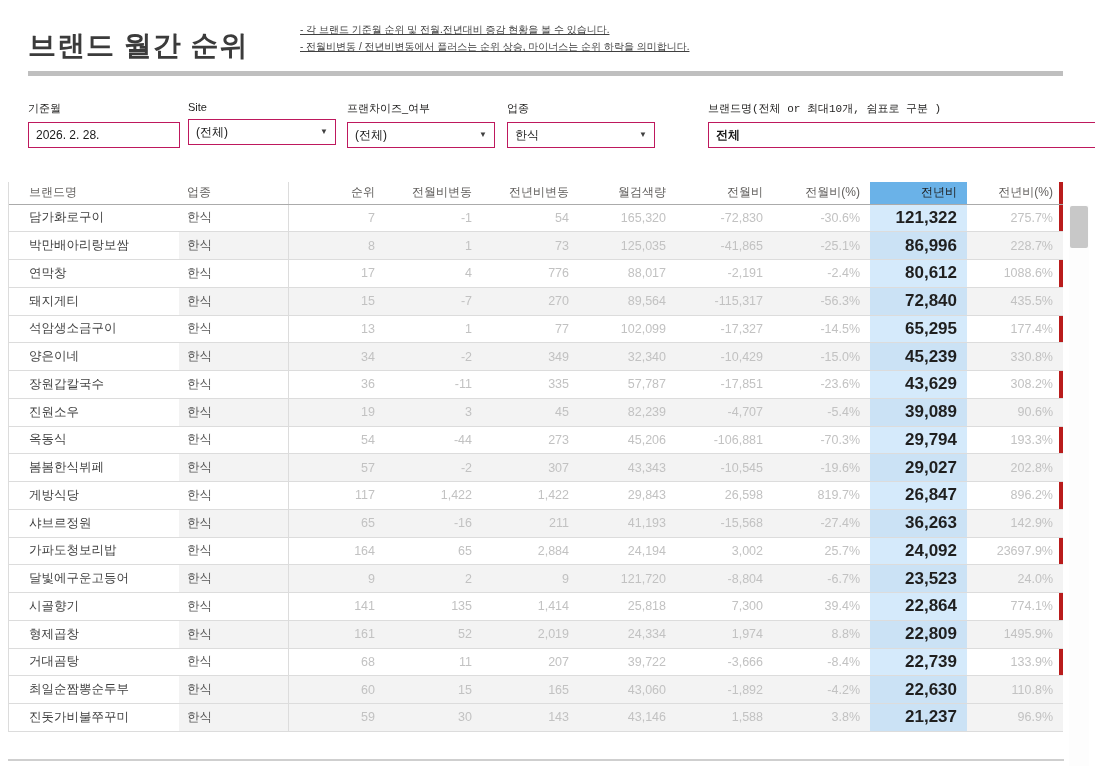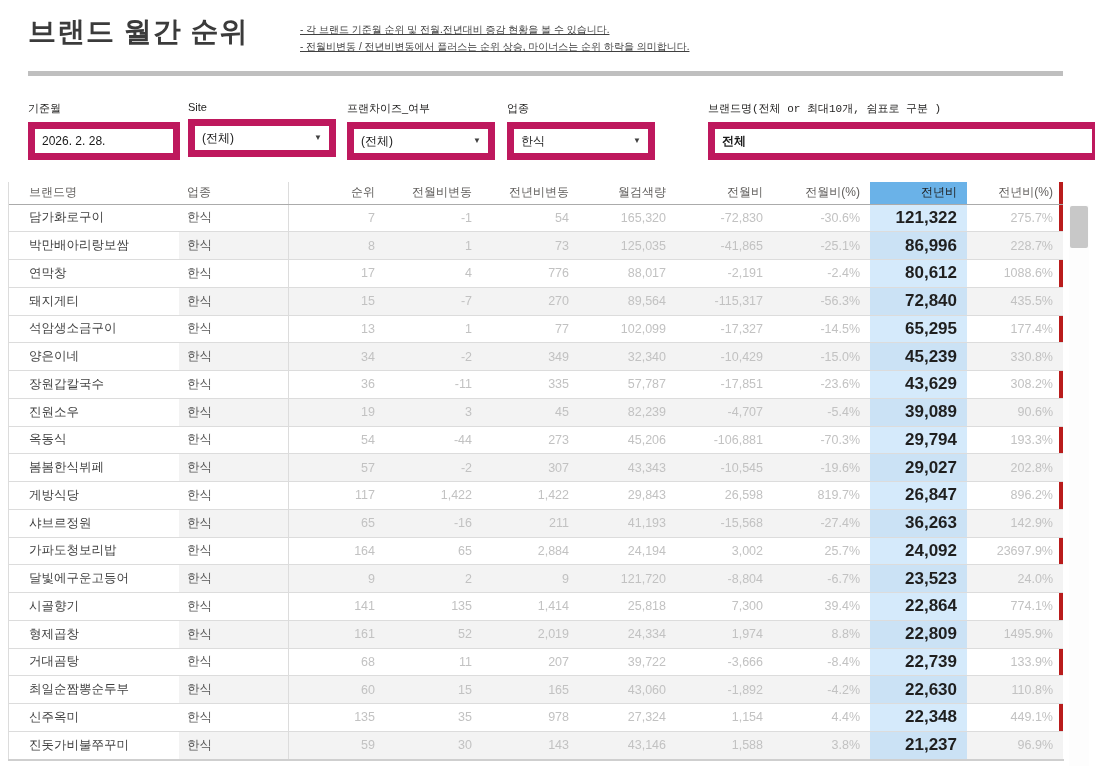--- a/index.html
+++ b/index.html
@@ -11,36 +11,36 @@
   }
   *{box-sizing:border-box;}
   html,body{margin:0;padding:0;}
   body{
     width:1095px;height:766px;position:relative;overflow:hidden;
     background:#ffffff;
     font-family:"Liberation Sans","DejaVu Sans",sans-serif;
   }
   
   .page-title{
-    position:absolute;left:28px;top:13px;margin:0;
+    position:absolute;left:28px;top:27px;margin:0;
     font-size:28px;font-weight:600;color:#3B3B3B;letter-spacing:1px;
   }
   .page-desc{
     position:absolute;left:300px;top:21px;
     font-size:10px;color:#404040;line-height:17px;white-space:nowrap;text-decoration:underline;
   }
   .title-divider{
     position:absolute;left:28px;top:71px;width:1035px;height:5px;
     background:var(--divider);
   }
   
   .filter{position:absolute;top:101px;}
   .filter .f-label{font-size:11px;color:#252423;margin-bottom:6px;white-space:nowrap;}
   .filter .f-box{
-    height:22px;border:7px solid #be185d;background:#fff;
+    height:22px;border:1px solid #be185d;background:#fff;
     display:flex;align-items:center;justify-content:space-between;
     padding:12px 7px;font-size:12px;color:#1A1A1A;
   }
   .f-base-month{left:28px;width:152px;}
   .f-site{left:188px;width:148px;}
   .f-franchise{left:347px;width:148px;}
   .f-industry{left:507px;width:148px;}
   .f-brand{left:708px;width:391px;font-family:Liberation Mono, monospace;}
   .f-brand .f-box .f-value{font-weight:700;}
   .caret{font-size:8px;color:#404040;line-height:1;}
@@ -368,32 +368,20 @@
           <td class="c-industry">한식</td>
           <td class="c-num">60</td>
           <td class="c-num">15</td>
           <td class="c-num">165</td>
           <td class="c-num">43,060</td>
           <td class="c-num">-1,892</td>
           <td class="c-num">-4.2%</td>
           <td class="c-hl">22,630</td>
           <td class="c-num">110.8%</td>
         </tr>
-        <tr class="">
-          <td class="c-brand">신주옥미</td>
-          <td class="c-industry">한식</td>
-          <td class="c-num">135</td>
-          <td class="c-num">35</td>
-          <td class="c-num">978</td>
-          <td class="c-num">27,324</td>
-          <td class="c-num">1,154</td>
-          <td class="c-num">4.4%</td>
-          <td class="c-hl">22,348</td>
-          <td class="c-num">449.1%</td>
-        </tr>
         <tr class="band">
           <td class="c-brand">진돗가비불쭈꾸미</td>
           <td class="c-industry">한식</td>
           <td class="c-num">59</td>
           <td class="c-num">30</td>
           <td class="c-num">143</td>
           <td class="c-num">43,146</td>
           <td class="c-num">1,588</td>
           <td class="c-num">3.8%</td>
           <td class="c-hl">21,237</td>

